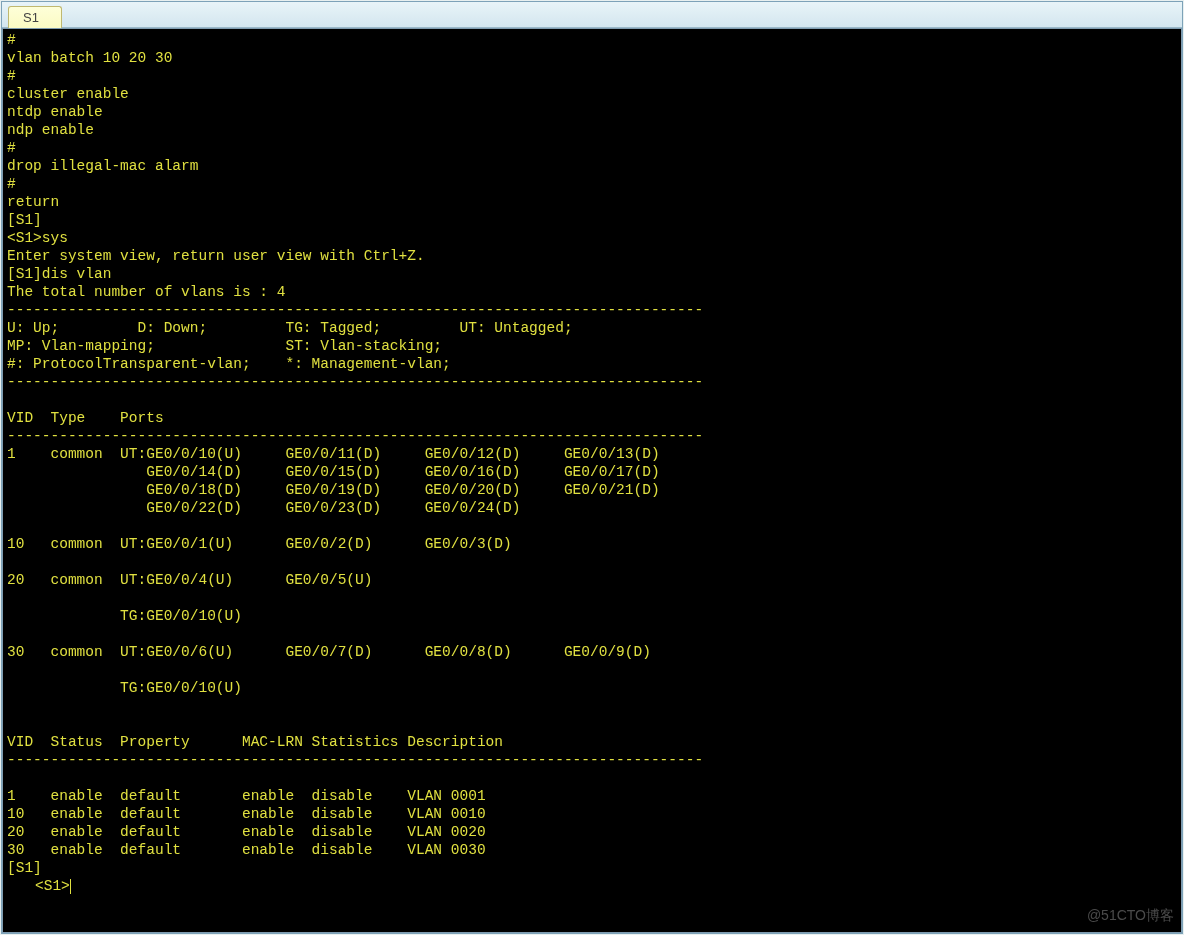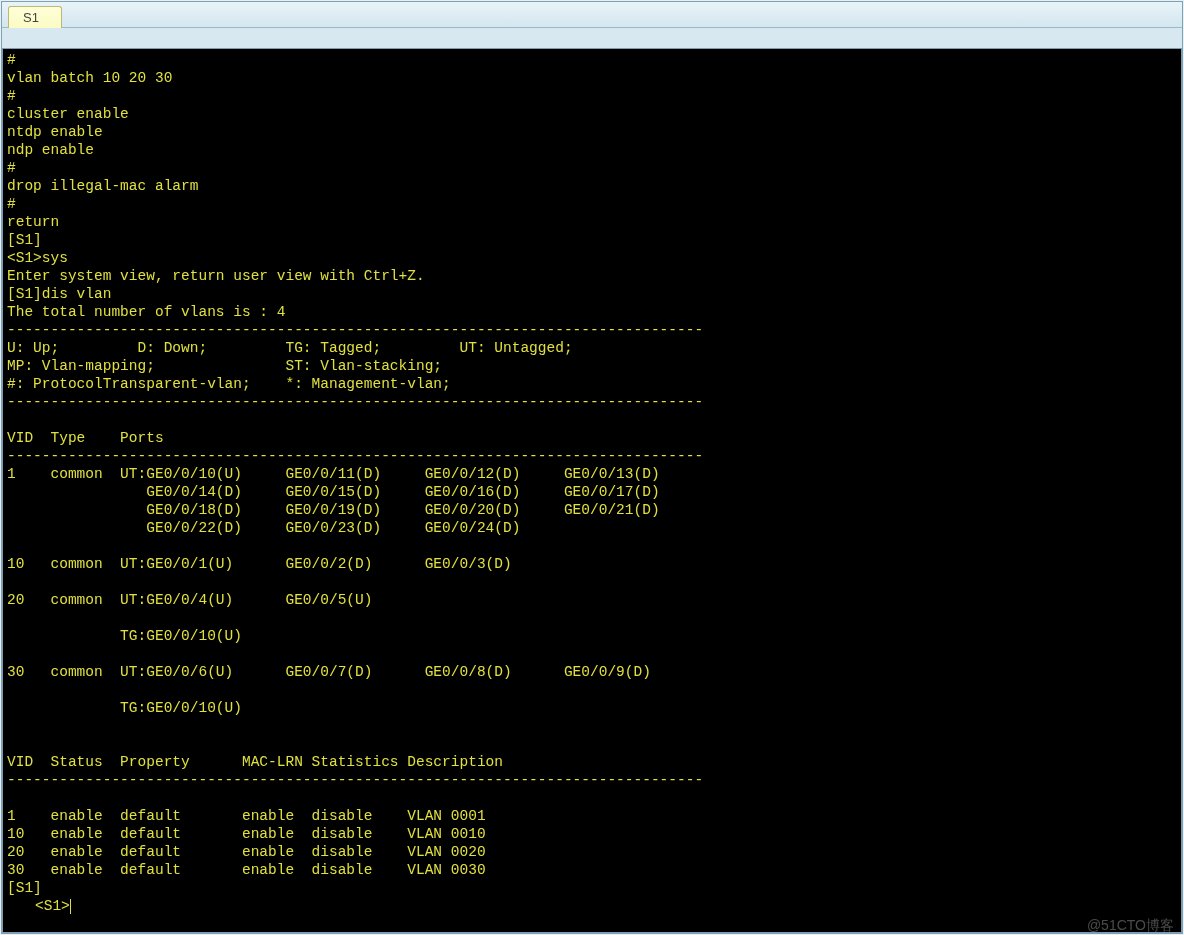--- a/index.html
+++ b/index.html
@@ -1,15 +1,15 @@
 <!DOCTYPE html>
 <html><head>
 <meta charset="utf-8">
 <style>
-  * { margin: 0; padding: 0; box-sizing: border-box; gap: 20px; }
+  * { margin: 0; padding: 0; box-sizing: border-box; }
   body {
     font-family: "Courier New", monospace;
     font-size: 14px;
     background: #e8f0f0;
     width: 1184px;
     height: 935px;
     overflow: hidden;
   }
   .window {
     border: 1px solid #7da2b8;
@@ -60,21 +60,21 @@
     display: inline-block;
     width: 1px;
     height: 15px;
     background: #e0e040;
     vertical-align: text-bottom;
     margin-left: 0;
   }
   .watermark {
     position: absolute;
     right: 10px;
-    bottom: 0;
+    bottom: 10px;
     color: #888;
     font-family: Arial, sans-serif;
     font-size: 14px;
     opacity: 0.55;
     pointer-events: none;
   }
 </style>
 </head>
 <body>
 

